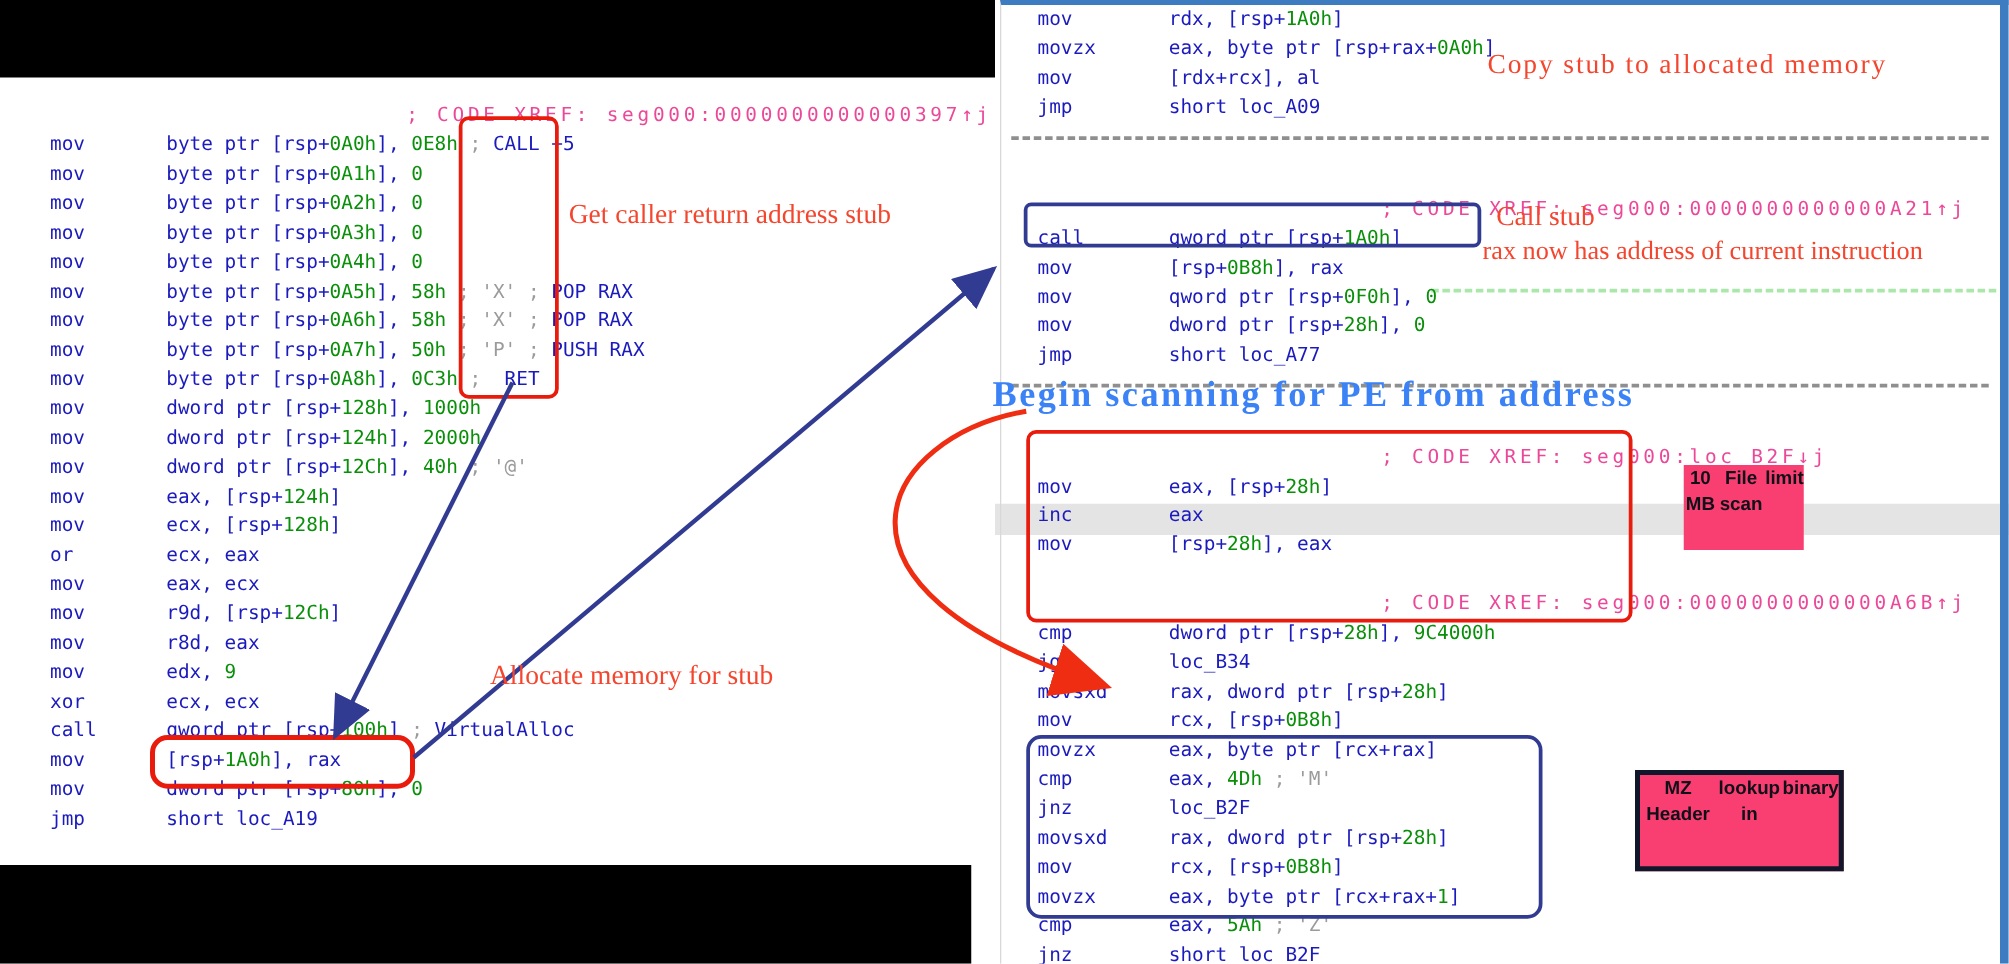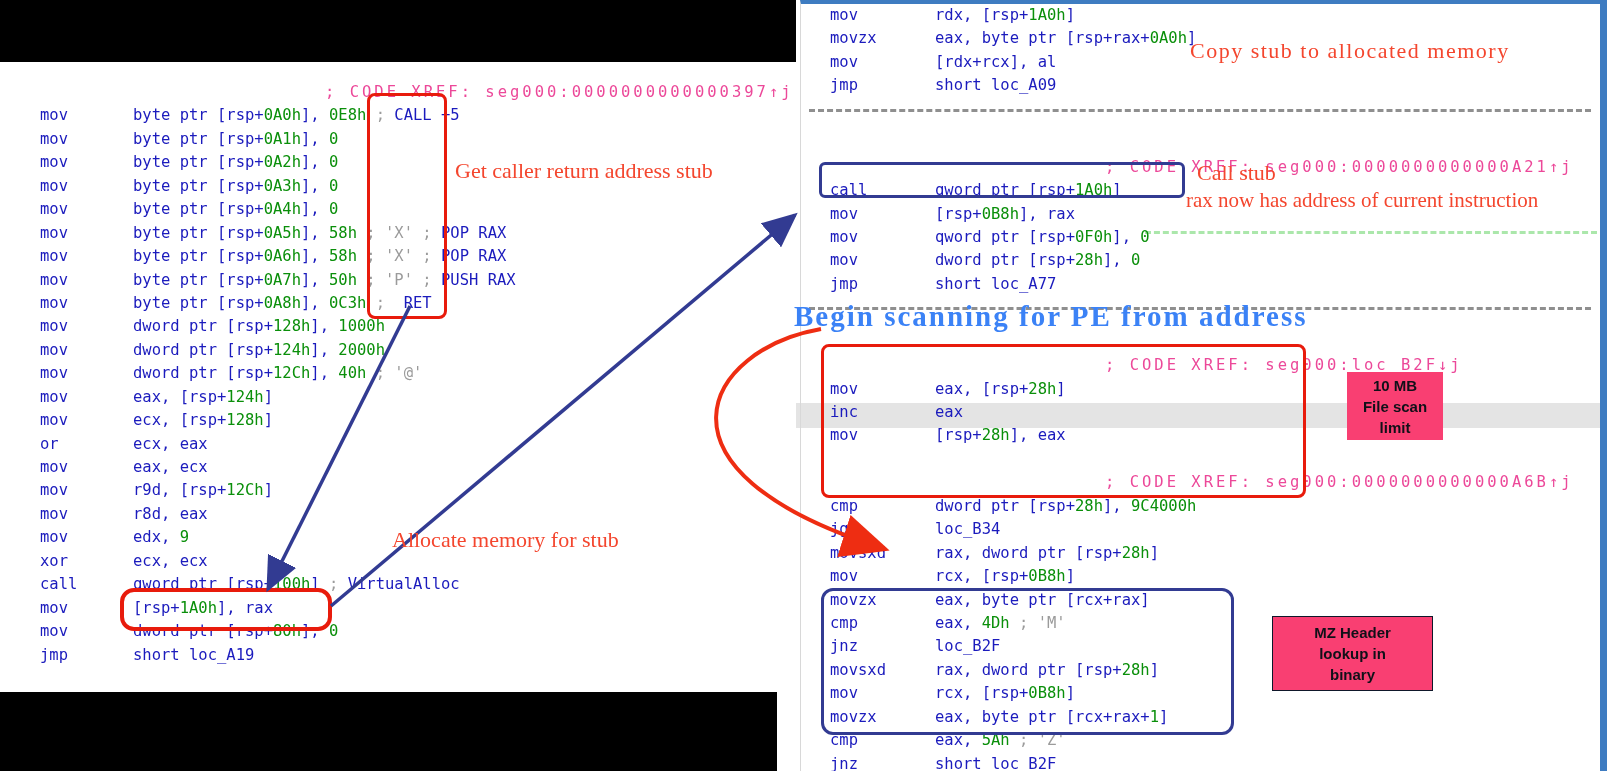--- a/index.html
+++ b/index.html
@@ -44,23 +44,23 @@
         color:#f4462e;white-space:nowrap;}
   .n-get{left:455px;top:158px;font-size:22px;}
   .n-alloc{left:392px;top:527px;font-size:22px;}
   .n-copy{left:1190px;top:38px;font-size:22px;letter-spacing:1.5px;}
   .n-callstub{left:1197px;top:160px;font-size:22px;}
   .n-rax{left:1186px;top:188px;font-size:21px;}
   .n-begin{left:794px;top:300px;font-size:29px;font-weight:bold;letter-spacing:2px;color:#3b82f6;}
   
   .callout{position:absolute;z-index:7;background:#f93f72;color:#101018;text-align:center;
            font-family:"Liberation Sans","DejaVu Sans",sans-serif;font-weight:bold;font-size:15px;
-           line-height:21px;display:flex;flex-direction:column;justify-content:center;}
+           line-height:21px;display:flex;justify-content:center;}
   .co-scan{left:1347px;top:372px;width:96px;height:68px;}
-  .co-mz{left:1272px;top:616px;width:159px;height:73px;border:1px solid #0f172a;}
+  .co-mz{left:1308px;top:616px;width:159px;height:73px;border:4px solid #0f172a;}
 </style>
 </head>
 <body>
 
 <div class="black-top"></div>
 <div class="black-bottom"></div>
 <div class="hl-band"></div>
 <div class="right-frame"></div>
 
 <div class="code left-code" id="left-code">

